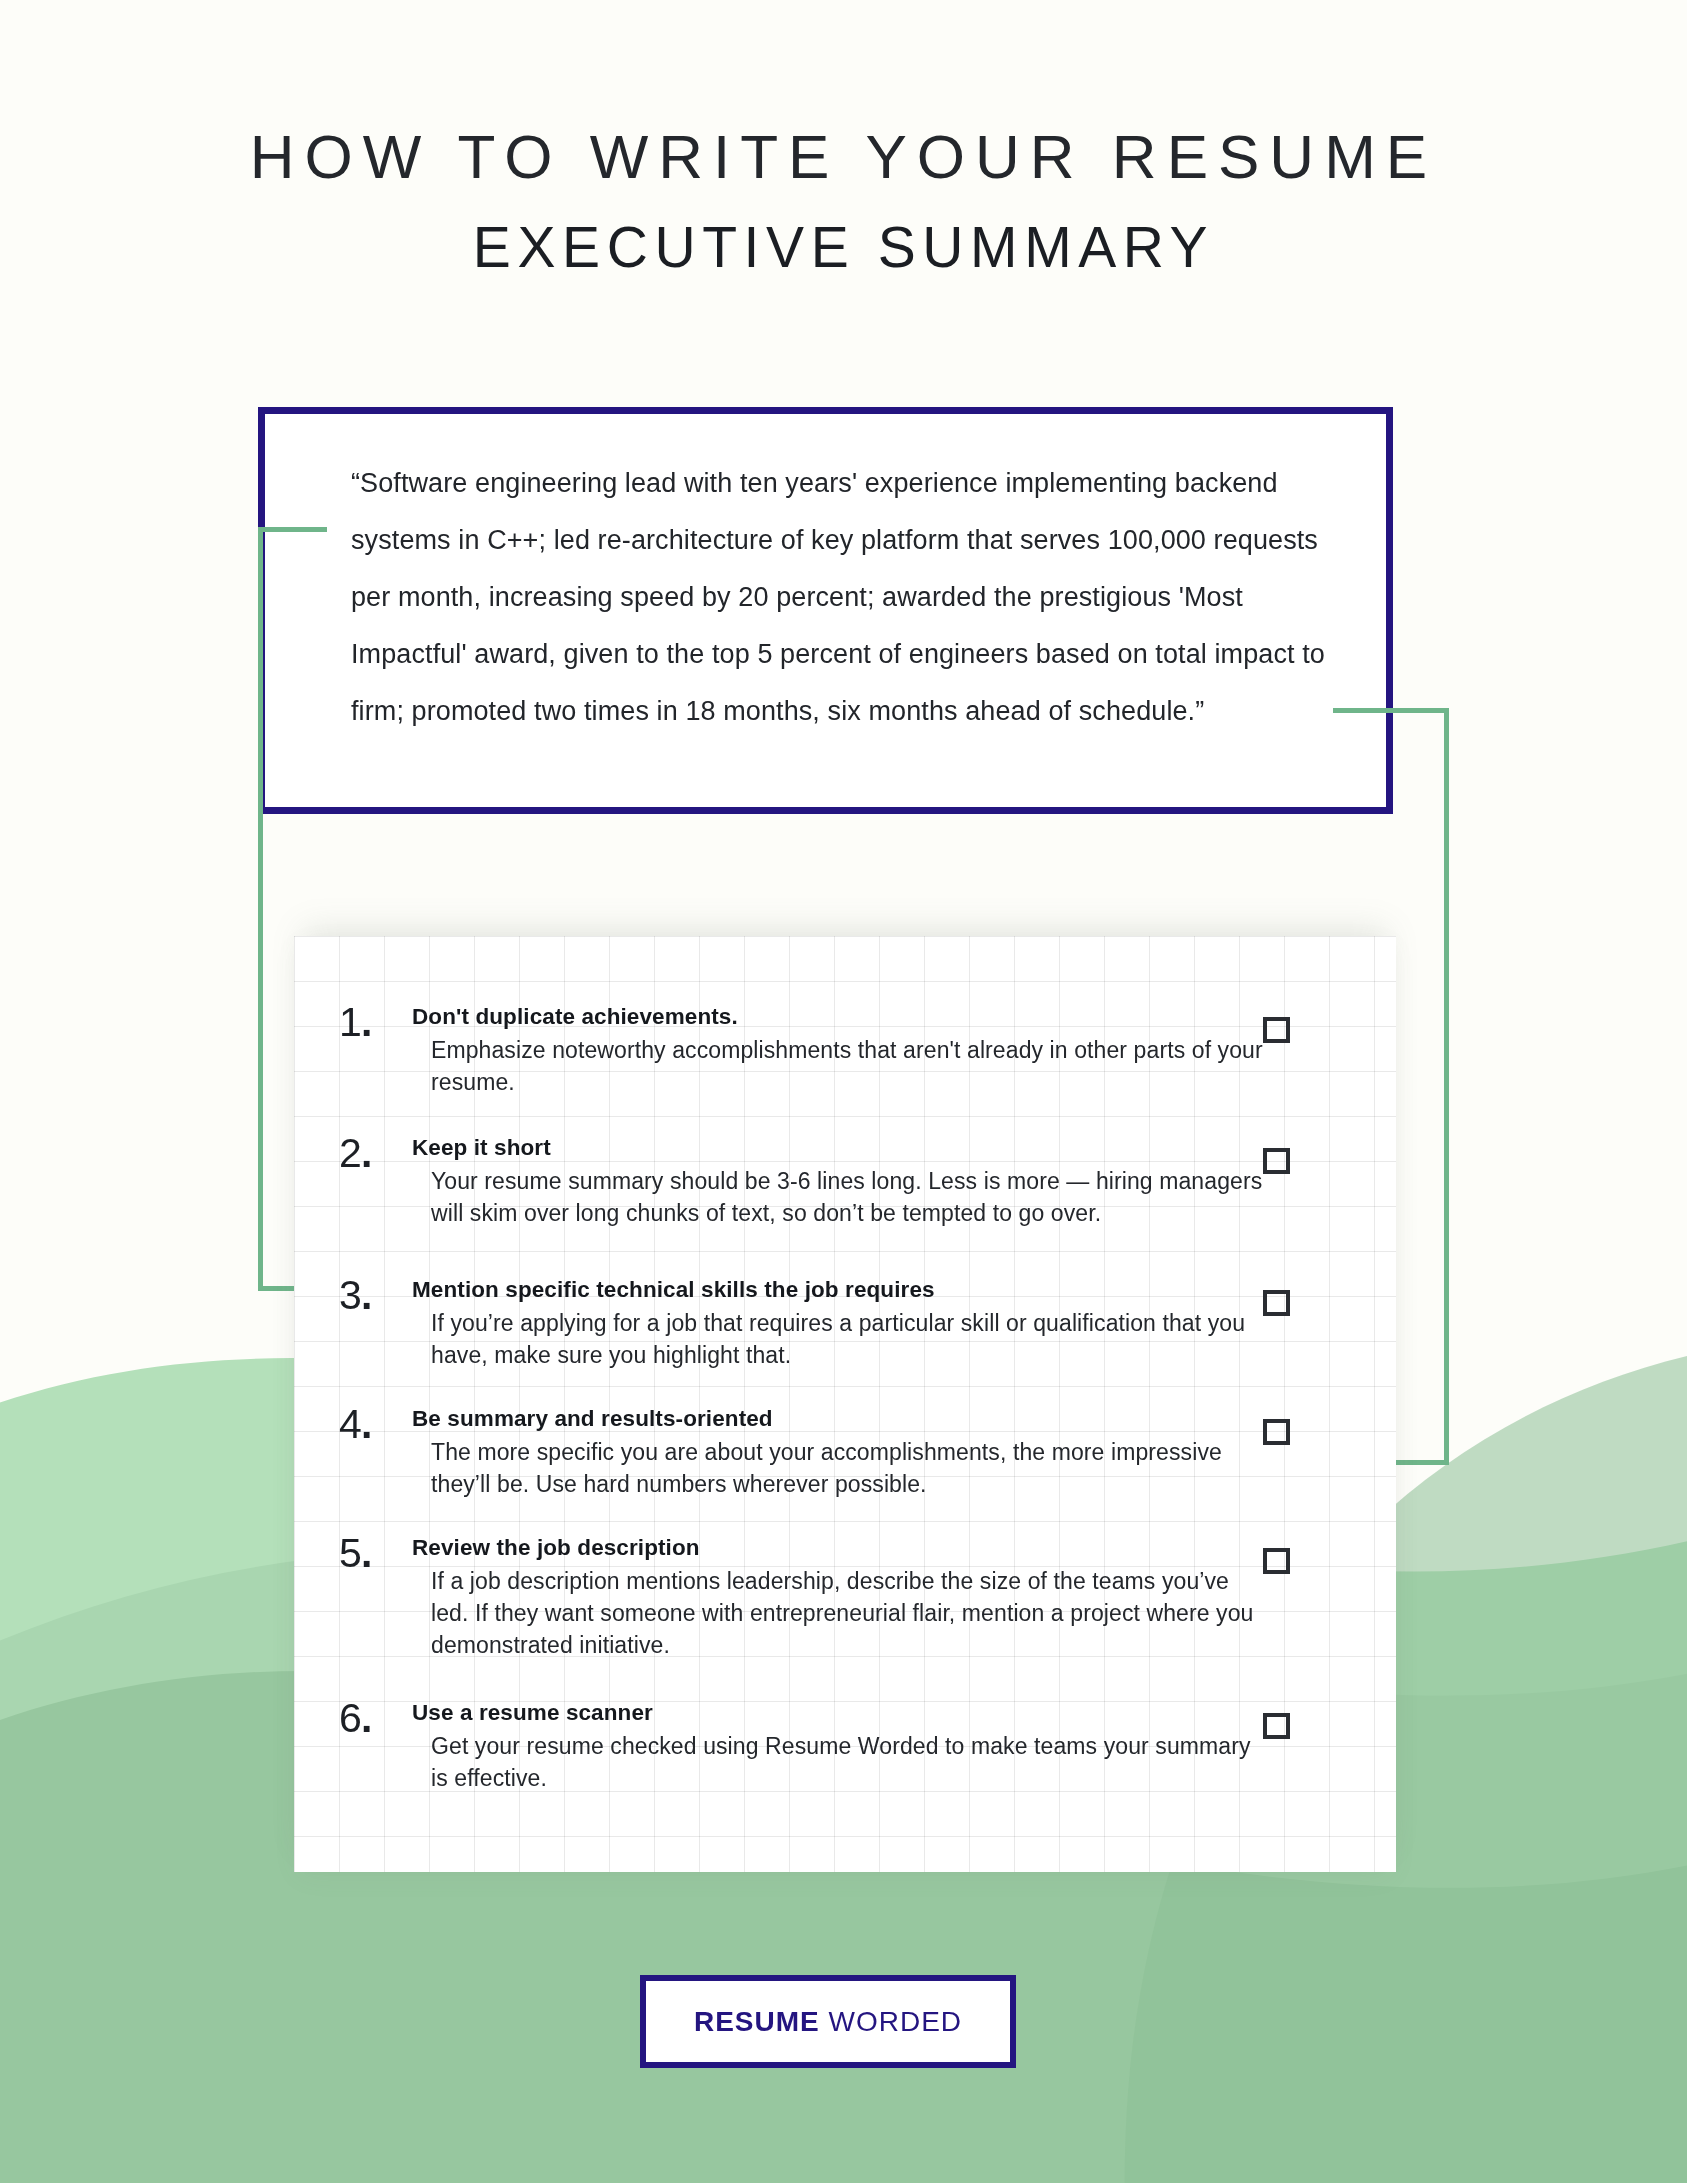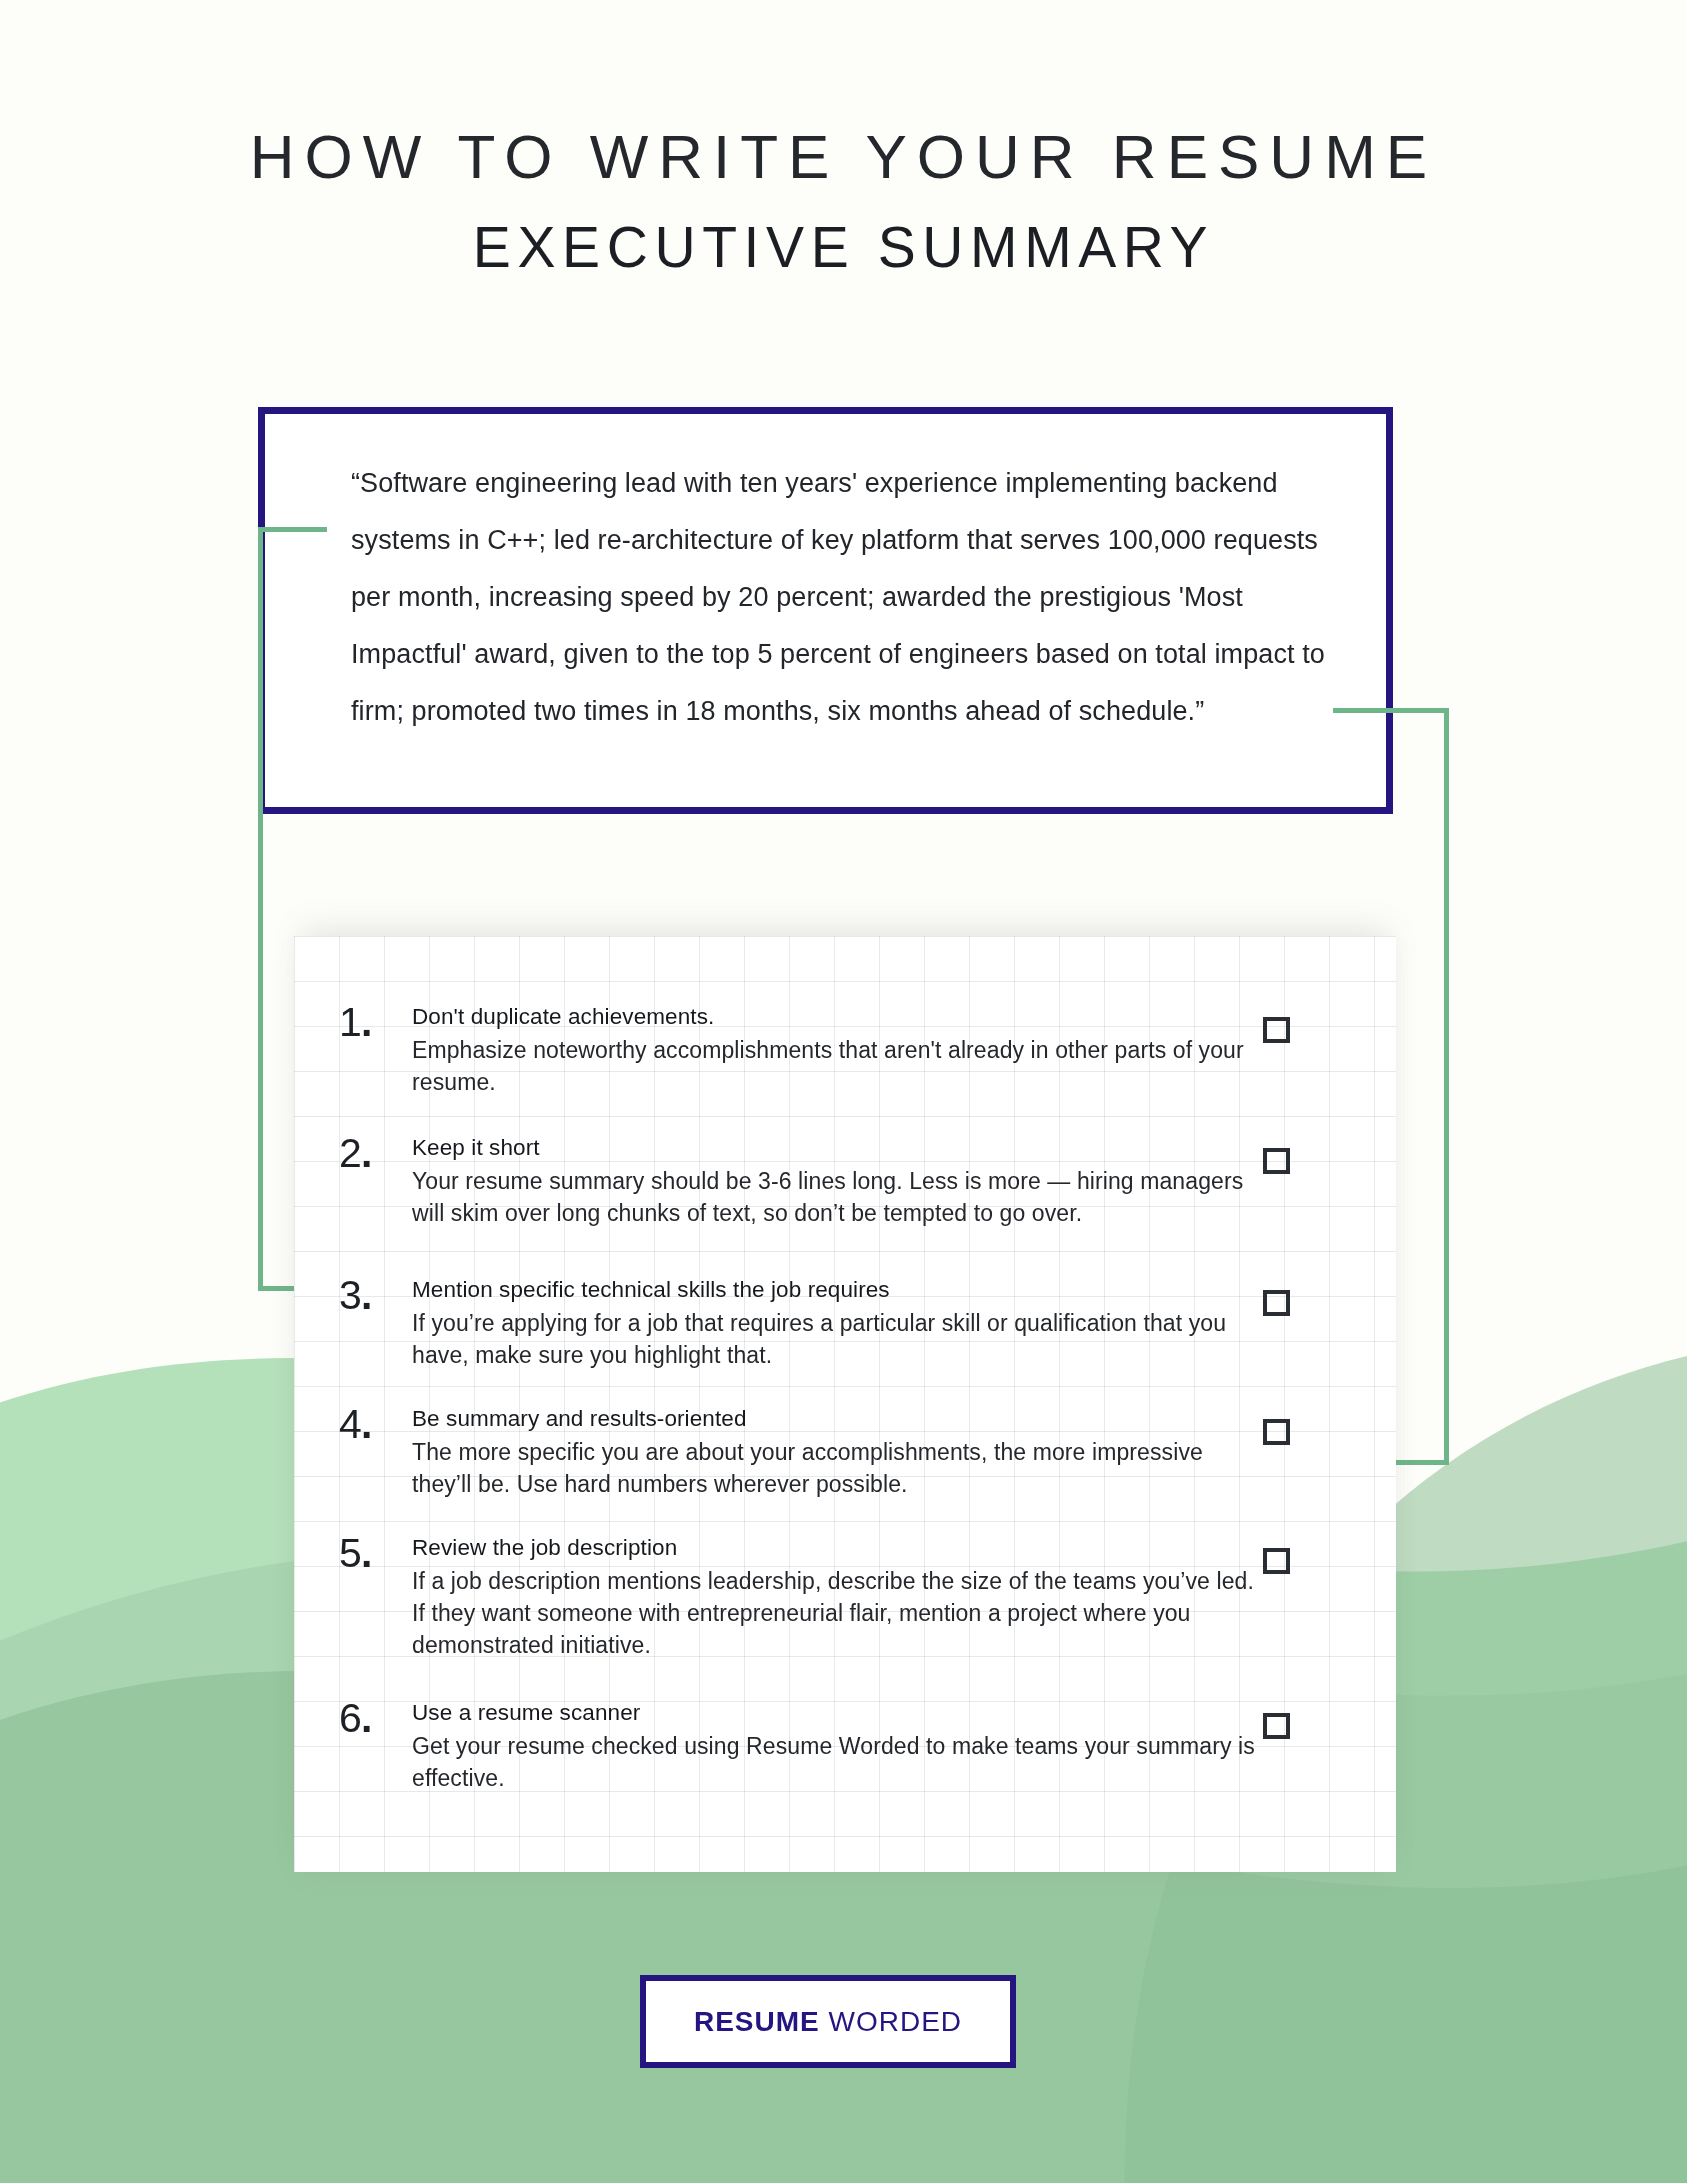--- a/index.html
+++ b/index.html
@@ -123,32 +123,33 @@
   }
   .item-num .dot { font-weight: 700; }
   .item-body {
     position: absolute;
     left: 118px;
     top: 0;
     width: 853px;
   }
   .item-title {
     font-size: 22.5px;
-    font-weight: 400;
+    font-weight: 700;
     color: #15181d;
     line-height: 29px;
     letter-spacing: 0.1px;
   }
   .item-desc {
     margin-top: 2.6px;
     font-size: 23px;
     font-weight: 400;
     color: #24272c;
     line-height: 32px;
     letter-spacing: 0.1px;
+    margin-left: 19px;
   }
   .item-check {
     position: absolute;
     width: 26.5px;
     height: 26.5px;
     border: 4px solid #2a2d32;
     background: transparent;
     box-sizing: border-box;
   }
 

